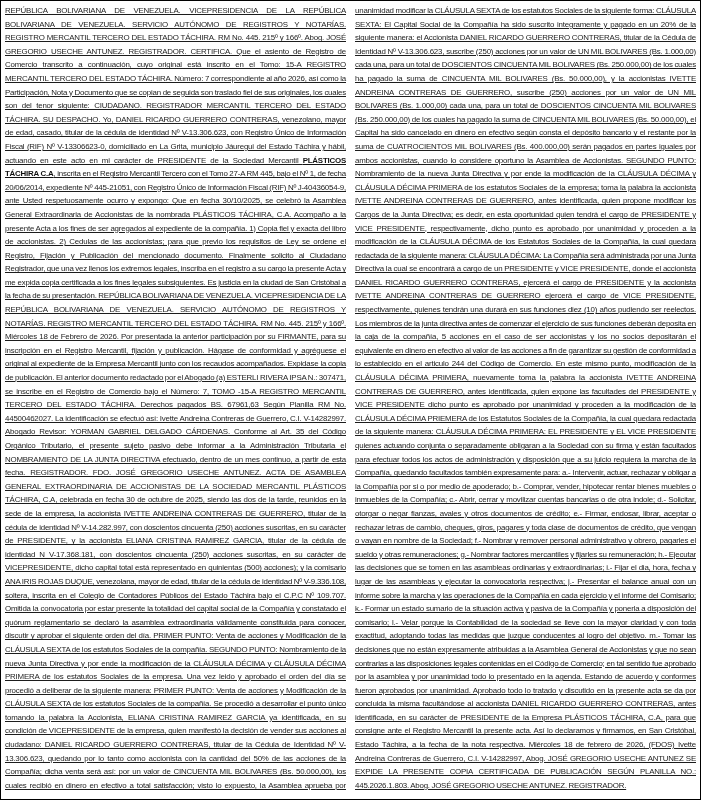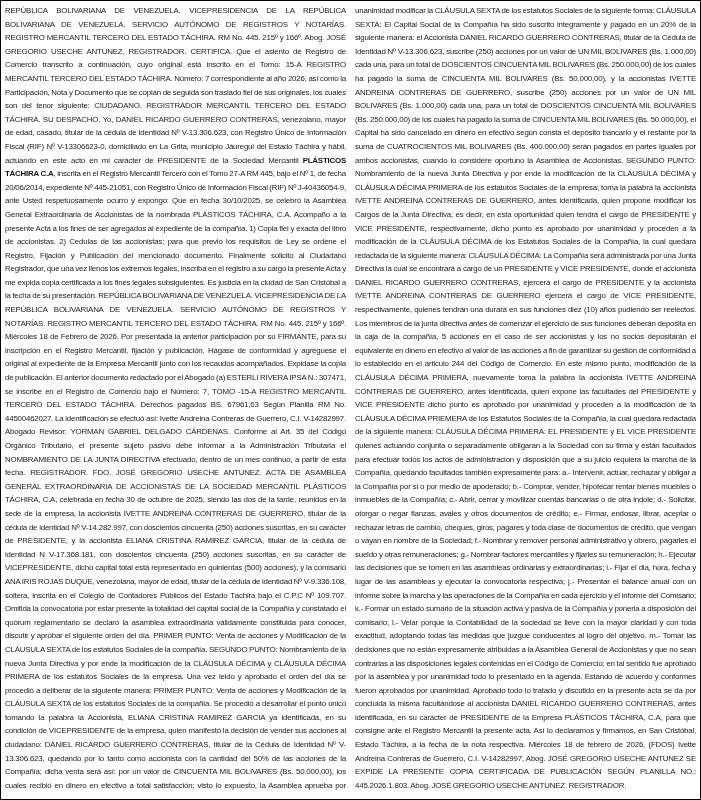--- a/index.html
+++ b/index.html
@@ -34,20 +34,21 @@
     word-spacing: -0.4px;
     color: #1c1c1c;
     overflow: hidden;
   }
   .doc b {
     font-weight: bold;
     color: #111111;
   }
   .doc span, .doc b {
     white-space: normal;
+    text-decoration: underline;
   }
 </style>
 </head>
 <body>
 
 <div class="page">
   <div class="doc"><span>REPÚBLICA BOLIVARIANA DE VENEZUELA. VICEPRESIDENCIA DE LA REPÚBLICA BOLIVARIANA DE VENEZUELA. SERVICIO AUTÓNOMO DE REGISTROS Y NOTARÍAS. REGISTRO MERCANTIL TERCERO DEL ESTADO TÁCHIRA. RM No. 445. 215º y 166º. Abog. JOSÉ GREGORIO USECHE ANTUNEZ. REGISTRADOR. CERTIFICA. Que el asiento de Registro de Comercio transcrito a continuación, cuyo original está inscrito en el Tomo: 15-A REGISTRO MERCANTIL TERCERO DEL ESTADO TÁCHIRA. Número: 7 correspondiente al año 2026, así como la Participación, Nota y Documento que se copian de seguida son traslado fiel de sus originales, los cuales son del tenor siguiente: CIUDADANO. REGISTRADOR MERCANTIL TERCERO DEL ESTADO TÁCHIRA. SU DESPACHO. Yo, DANIEL RICARDO GUERRERO CONTRERAS, venezolano, mayor de edad, casado, titular de la cédula de identidad Nº V-13.306.623, con Registro Único de Información Fiscal (RIF) Nº V-13306623-0, domiciliado en La Grita, municipio Jáuregui del Estado Táchira y hábil, actuando en este acto en mi carácter de PRESIDENTE de la Sociedad Mercantil </span><b>PLÁSTICOS TÁCHIRA C.A</b><span>, inscrita en el Registro Mercantil Tercero con el Tomo 27-A RM 445, bajo el Nº 1, de fecha 20/06/2014, expediente Nº 445-21051, con Registro Único de Información Fiscal (RIF) Nº J-40436054-9, ante Usted respetuosamente ocurro y expongo: Que en fecha 30/10/2025, se celebró la Asamblea General Extraordinaria de Accionistas de la nombrada PLÁSTICOS TÁCHIRA, C.A. Acompaño a la presente Acta a los fines de ser agregados al expediente de la compañía. 1) Copia fiel y exacta del libro de accionistas. 2) Cedulas de las accionistas; para que previo los requisitos de Ley se ordene el Registro, Fijación y Publicación del mencionado documento. Finalmente solicito al Ciudadano Registrador, que una vez llenos los extremos legales, inscriba en el registro a su cargo la presente Acta y me expida copia certificada a los fines legales subsiguientes. Es justicia en la ciudad de San Cristóbal a la fecha de su presentación. REPÚBLICA BOLIVARIANA DE VENEZUELA. VICEPRESIDENCIA DE LA REPÚBLICA BOLIVARIANA DE VENEZUELA. SERVICIO AUTÓNOMO DE REGISTROS Y NOTARÍAS. REGISTRO MERCANTIL TERCERO DEL ESTADO TÁCHIRA. RM No. 445. 215º y 166º. Miércoles 18 de Febrero de 2026. Por presentada la anterior participación por su FIRMANTE, para su inscripción en el Registro Mercantil, fijación y publicación. Hágase de conformidad y agréguese el original al expediente de la Empresa Mercantil junto con los recaudos acompañados. Expidase la copia de publicación. El anterior documento redactado por el Abogado (a) ESTERLI RIVERA IPSA N.: 307471, se inscribe en el Registro de Comercio bajo el Número: 7, TOMO -15-A REGISTRO MERCANTIL TERCERO DEL ESTADO TÁCHIRA. Derechos pagados BS. 67961,63 Según Planilla RM No. 44500462027. La identificación se efectuó así: Ivette Andreina Contreras de Guerrero, C.I. V-14282997. Abogado Revisor: YORMAN GABRIEL DELGADO CÁRDENAS. Conforme al Art. 35 del Código Orgánico Tributario, el presente sujeto pasivo debe informar a la Administración Tributaria el NOMBRAMIENTO DE LA JUNTA DIRECTIVA efectuado, dentro de un mes continuo, a partir de esta fecha. REGISTRADOR. FDO. JOSÉ GREGORIO USECHE ANTUNEZ. ACTA DE ASAMBLEA GENERAL EXTRAORDINARIA DE ACCIONISTAS DE LA SOCIEDAD MERCANTIL PLÁSTICOS TÁCHIRA, C.A, celebrada en fecha 30 de octubre de 2025, siendo las dos de la tarde, reunidos en la sede de la empresa, la accionista IVETTE ANDREINA CONTRERAS DE GUERRERO, titular de la cédula de identidad Nº V-14.282.997, con doscientos cincuenta (250) acciones suscritas, en su carácter de PRESIDENTE, y la accionista ELIANA CRISTINA RAMIREZ GARCIA, titular de la cédula de identidad N V-17.368.181, con doscientos cincuenta (250) acciones suscritas, en su carácter de VICEPRESIDENTE, dicho capital total está representado en quinientas (500) acciones); y la comisario ANA IRIS ROJAS DUQUE, venezolana, mayor de edad, titular de la cédula de identidad Nº V-9.336.108, soltera, inscrita en el Colegio de Contadores Públicos del Estado Táchira bajo el C.P.C Nº 109.707. Omitida la convocatoria por estar presente la totalidad del capital social de la Compañía y constatado el quórum reglamentario se declaró la asamblea extraordinaria válidamente constituida para conocer, discutir y aprobar el siguiente orden del día. PRIMER PUNTO: Venta de acciones y Modificación de la CLÁUSULA SEXTA de los estatutos Sociales de la compañía. SEGUNDO PUNTO: Nombramiento de la nueva Junta Directiva y por ende la modificación de la CLÁUSULA DÉCIMA y CLÁUSULA DÉCIMA PRIMERA de los estatutos Sociales de la empresa. Una vez leido y aprobado el orden del día se procedió a deliberar de la siguiente manera: PRIMER PUNTO: Venta de acciones y Modificación de la CLÁUSULA SEXTA de los estatutos Sociales de la compañía. Se procedió a desarrollar el punto único tomando la palabra la Accionista, ELIANA CRISTINA RAMIREZ GARCIA ya identificada, en su condición de VICEPRESIDENTE de la empresa, quien manifestó la decisión de vender sus acciones al ciudadano: DANIEL RICARDO GUERRERO CONTRERAS, titular de la Cédula de Identidad Nº V-13.306.623, quedando por lo tanto como accionista con la cantidad del 50% de las acciones de la Compañía; dicha venta será así: por un valor de CINCUENTA MIL BOLIVARES (Bs. 50.000,00), los cuales recibió en dinero en efectivo a total satisfacción; visto lo expuesto, la Asamblea aprueba por unanimidad modificar la CLÁUSULA SEXTA de los estatutos Sociales de la siguiente forma: CLÁUSULA SEXTA: El Capital Social de la Compañía ha sido suscrito integramente y pagado en un 20% de la siguiente manera: el Accionista DANIEL RICARDO GUERRERO CONTRERAS, titular de la Cédula de Identidad Nº V-13.306.623, suscribe (250) acciones por un valor de UN MIL BOLIVARES (Bs. 1.000,00) cada una, para un total de DOSCIENTOS CINCUENTA MIL BOLIVARES (Bs. 250.000,00) de los cuales ha pagado la suma de CINCUENTA MIL BOLIVARES (Bs. 50.000,00), y la accionistas IVETTE ANDREINA CONTRERAS DE GUERRERO, suscribe (250) acciones por un valor de UN MIL BOLIVARES (Bs. 1.000,00) cada una, para un total de DOSCIENTOS CINCUENTA MIL BOLIVARES (Bs. 250.000,00) de los cuales ha pagado la suma de CINCUENTA MIL BOLIVARES (Bs. 50.000,00), el Capital ha sido cancelado en dinero en efectivo según consta el depósito bancario y el restante por la suma de CUATROCIENTOS MIL BOLIVARES (Bs. 400.000,00) serán pagados en partes iguales por ambos accionistas, cuando lo considere oportuno la Asamblea de Accionistas. SEGUNDO PUNTO: Nombramiento de la nueva Junta Directiva y por ende la modificación de la CLÁUSULA DÉCIMA y CLÁUSULA DÉCIMA PRIMERA de los estatutos Sociales de la empresa; toma la palabra la accionista IVETTE ANDREINA CONTRERAS DE GUERRERO, antes identificada, quien propone modificar los Cargos de la Junta Directiva; es decir, en esta oportunidad quien tendrá el cargo de PRESIDENTE y VICE PRESIDENTE, respectivamente, dicho punto es aprobado por unanimidad y proceden a la modificación de la CLÁUSULA DÉCIMA de los Estatutos Sociales de la Compañía, la cual quedara redactada de la siguiente manera: CLÁUSULA DÉCIMA: La Compañía será administrada por una Junta Directiva la cual se encontrará a cargo de un PRESIDENTE y VICE PRESIDENTE, donde el accionista DANIEL RICARDO GUERRERO CONTRERAS, ejercerá el cargo de PRESIDENTE y la accionista IVETTE ANDREINA CONTRERAS DE GUERRERO ejercerá el cargo de VICE PRESIDENTE, respectivamente, quienes tendrán una durará en sus funciones diez (10) años pudiendo ser reelectos. Los miembros de la junta directiva antes de comenzar el ejercicio de sus funciones deberán deposita en la caja de la compañía, 5 acciones en el caso de ser accionistas y los no socios depositarán el equivalente en dinero en efectivo al valor de las acciones a fin de garantizar su gestión de conformidad a lo establecido en el articulo 244 del Código de Comercio. En este mismo punto, modificación de la CLÁUSULA DÉCIMA PRIMERA, nuevamente toma la palabra la accionista IVETTE ANDREINA CONTRERAS DE GUERRERO, antes identificada, quien expone las facultades del PRESIDENTE y VICE PRESIDENTE dicho punto es aprobado por unanimidad y proceden a la modificación de la CLÁUSULA DÉCIMA PRIEMERA de los Estatutos Sociales de la Compañía, la cual quedara redactada de la siguiente manera: CLÁUSULA DÉCIMA PRIMERA: EL PRESIDENTE y EL VICE PRESIDENTE quienes actuando conjunta o separadamente obligaran a la Sociedad con su firma y están facultados para efectuar todos los actos de administración y disposición que a su juicio requiera la marcha de la Compañía, quedando facultados también expresamente para: a.- Intervenir, actuar, rechazar y obligar a la Compañía por si o por medio de apoderado; b.- Comprar, vender, hipotecar rentar bienes muebles o inmuebles de la Compañía; c.- Abrir, cerrar y movilizar cuentas bancarias o de otra indole; d.- Solicitar, otorgar o negar fianzas, avales y otros documentos de crédito; e.- Firmar, endosar, librar, aceptar o rechazar letras de cambio, cheques, giros, pagares y toda clase de documentos de crédito, que vengan o vayan en nombre de la Sociedad; f.- Nombrar y remover personal administrativo y obrero, pagarles el sueldo y otras remuneraciones; g.- Nombrar factores mercantiles y fijarles su remuneración; h.- Ejecutar las decisiones que se tomen en las asambleas ordinarias y extraordinarias; i.- Fijar el dia, hora, fecha y lugar de las asambleas y ejecutar la convocatoria respectiva; j.- Presentar el balance anual con un informe sobre la marcha y las operaciones de la Compañía en cada ejercicio y el informe del Comisario; k.- Formar un estado sumario de la situación activa y pasiva de la Compañía y ponerla a disposición del comisario; l.- Velar porque la Contabilidad de la sociedad se lleve con la mayor claridad y con toda exactitud, adoptando todas las medidas que juzgue conducentes al logro del objetivo. m.- Tomar las decisiones que no están expresamente atribuidas a la Asamblea General de Accionistas y que no sean contrarias a las disposiciones legales contenidas en el Código de Comercio; en tal sentido fue aprobado por la asamblea y por unanimidad todo lo presentado en la agenda. Estando de acuerdo y conformes fueron aprobados por unanimidad. Aprobado todo lo tratado y discutido en la presente acta se da por concluida la misma facultándose al accionista DANIEL RICARDO GUERRERO CONTRERAS, antes identificada, en su carácter de PRESIDENTE de la Empresa PLÁSTICOS TÁCHIRA, C.A, para que consigne ante el Registro Mercantil la presente acta. Así lo declaramos y firmamos, en San Cristóbal, Estado Táchira, a la fecha de la nota respectiva. Miércoles 18 de febrero de 2026, (FDOS) Ivette Andreina Contreras de Guerrero, C.I. V-14282997, Abog. JOSÉ GREGORIO USECHE ANTUNEZ SE EXPIDE LA PRESENTE COPIA CERTIFICADA DE PUBLICACIÓN SEGÚN PLANILLA NO.: 445.2026.1.803. Abog. JOSÉ GREGORIO USECHE ANTUNEZ. REGISTRADOR.</span></div>
 </div>
 
 </body></html>

